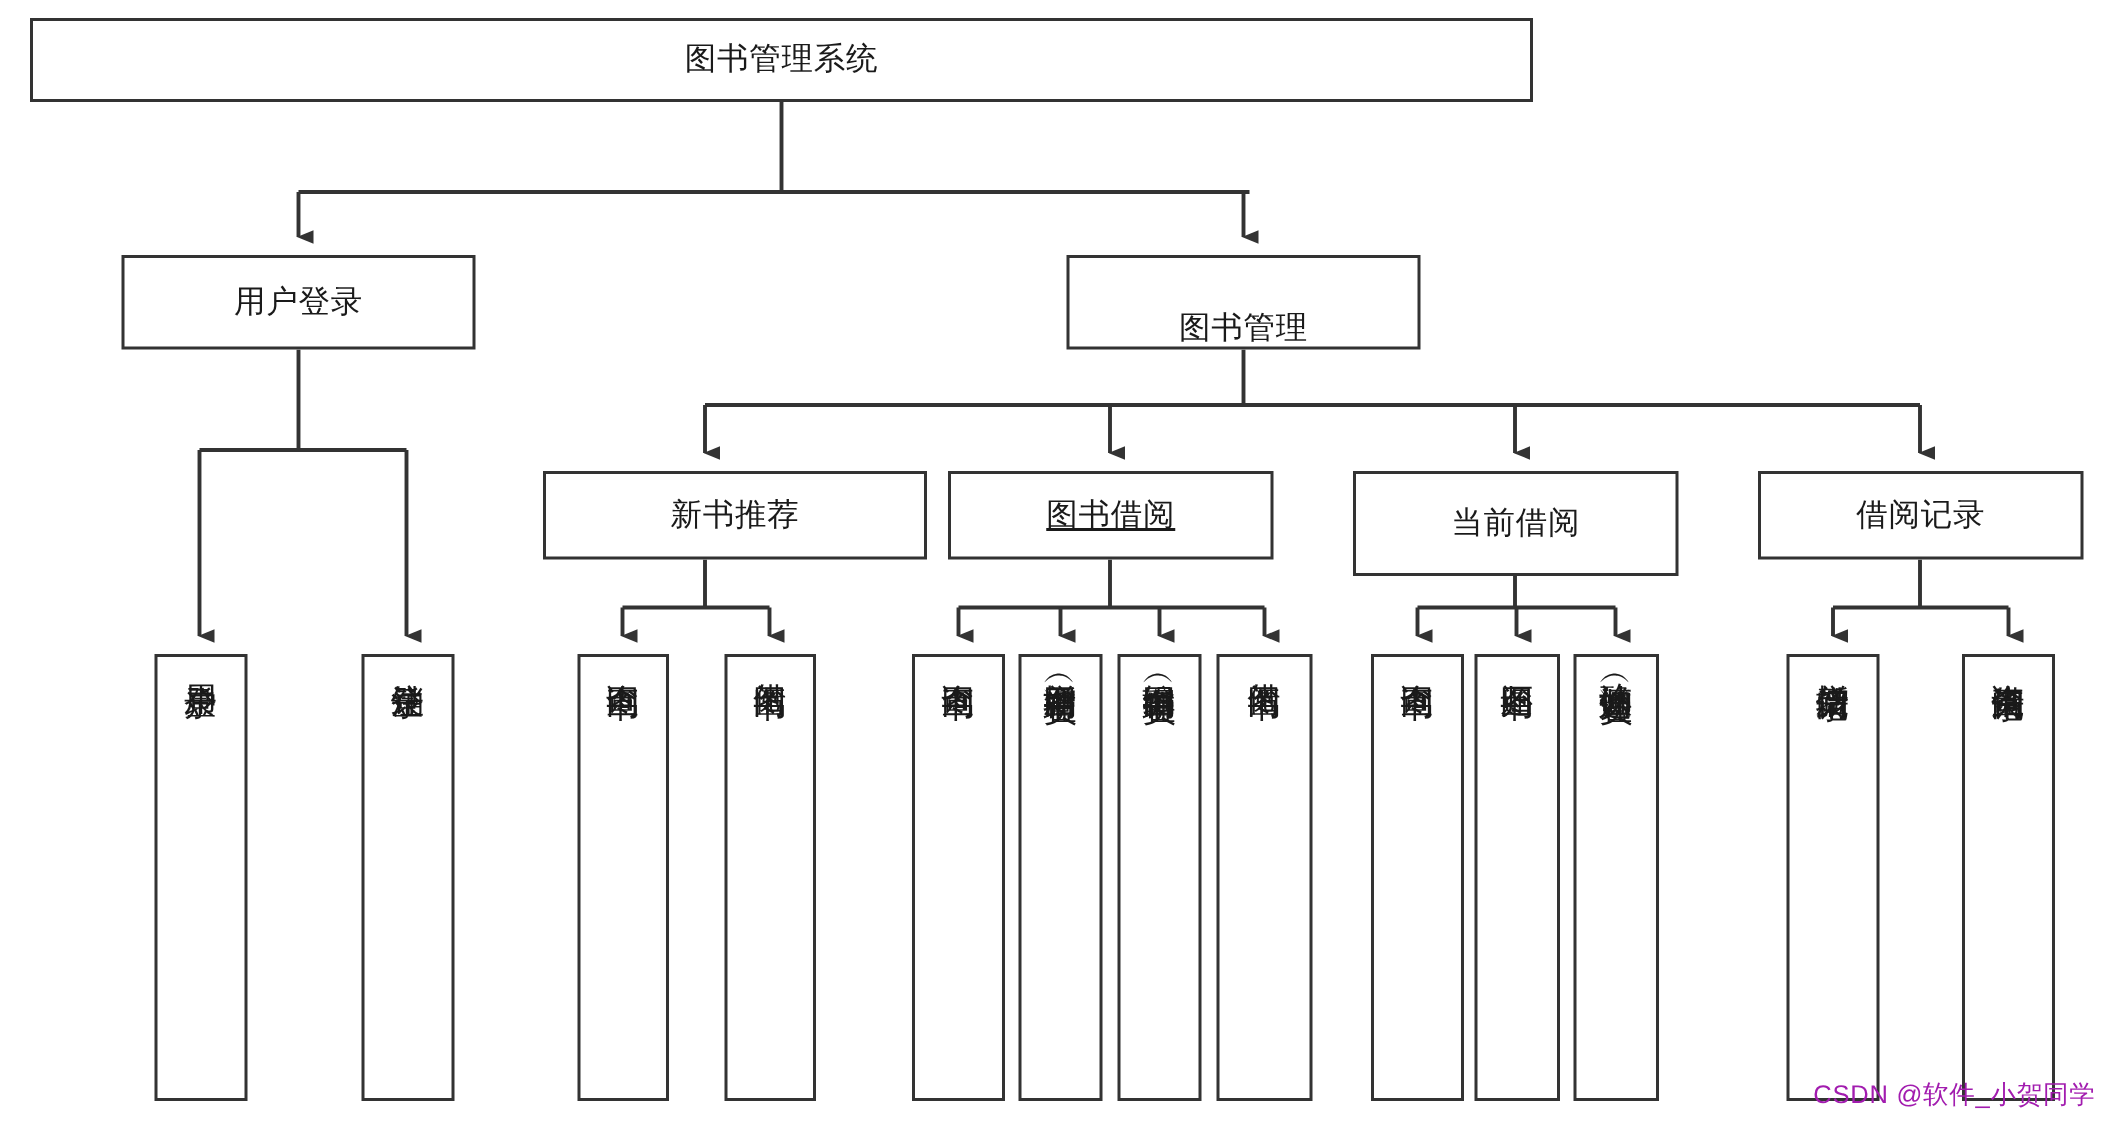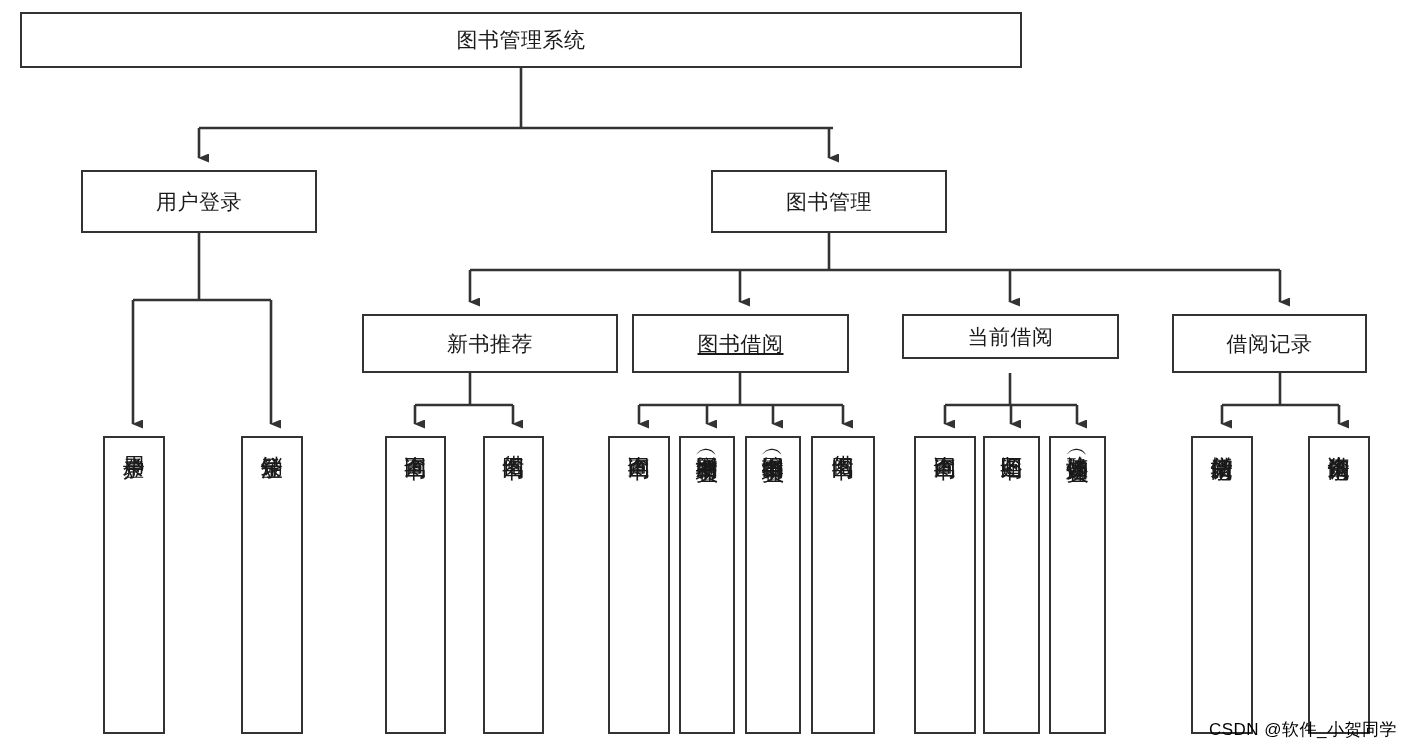--- a/index.html
+++ b/index.html
@@ -58,21 +58,21 @@
     line-height: 1.06;
     letter-spacing: 1px;
     margin: 0 auto;
     max-height: 100%;
   }
   #watermark {
     position: absolute;
     right: 8px;
     bottom: 6px;
     font-size: 17px;
-    color: #000000;
+    color: #a21caf;
     letter-spacing: 0.5px;
     z-index: 5;
     white-space: nowrap;
   }
 </style>
 </head>
 <body>
 
 <div id="diagram-canvas">
 
@@ -126,34 +126,34 @@
     </g>
   </svg>
 
   <div class="node horizontal" style="left:20px; top:12px; width:1002px; height:56px;">
     <span class="node-label">图书管理系统</span>
   </div>
 
   <div class="node horizontal" style="left:81px; top:170px; width:236px; height:63px;">
     <span class="node-label">用户登录</span>
   </div>
-  <div class="node horizontal" style="left:711px; top:170px; width:236px; height:63px;">
+  <div class="node horizontal" style="left:711px; top:170px; width:236px; height:63px;align-items:flex-end;">
     <span class="node-label">图书管理</span>
   </div>
 
   <div class="node horizontal" style="left:362px; top:314px; width:256px; height:59px;">
     <span class="node-label">新书推荐</span>
   </div>
   <div class="node horizontal" style="left:632px; top:314px; width:217px; height:59px;text-decoration:underline;">
     <span class="node-label">图书借阅</span>
   </div>
-  <div class="node horizontal" style="left:902px; top:314px; width:217px; height:45px;">
+  <div class="node horizontal" style="left:902px; top:314px; width:217px; height:70px;">
     <span class="node-label">当前借阅</span>
   </div>
-  <div class="node horizontal" style="left:1172px; top:314px; width:195px; height:59px;">
+  <div class="node horizontal" style="left:1172px; top:314px; width:217px; height:59px;">
     <span class="node-label">借阅记录</span>
   </div>
 
   <div class="node vertical" style="left:103px; top:436px; width:62px; height:298px;">
     <span class="node-label">用户登录</span>
   </div>
   <div class="node vertical" style="left:241px; top:436px; width:62px; height:298px;">
     <span class="node-label">注销登录</span>
   </div>
 

